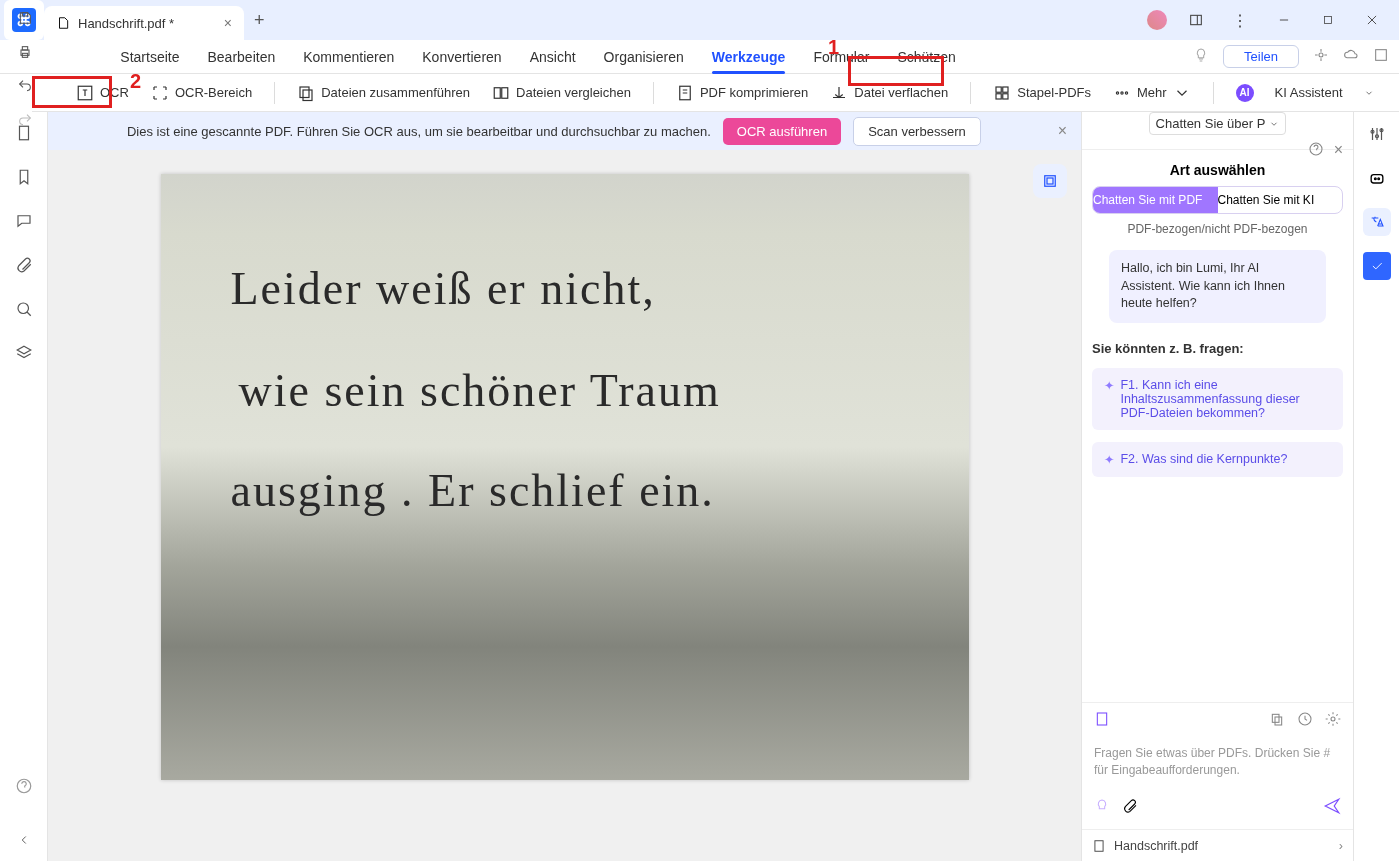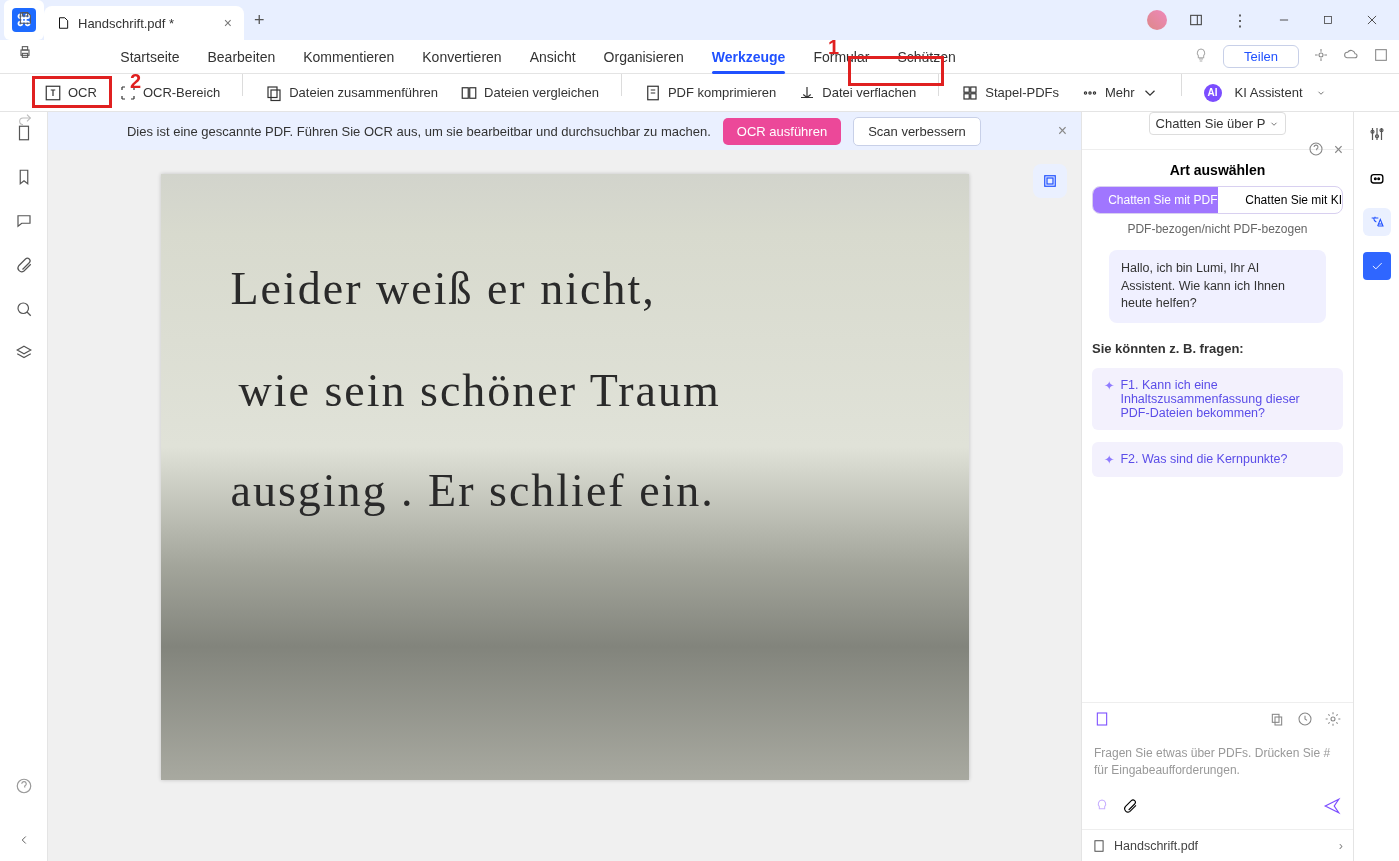--- a/index.html
+++ b/index.html
@@ -24,25 +24,25 @@
 .menu-file {font-size:13px; color:#333;}
 .quick-ico {color:#555;}
 .main-tabs {display:flex; gap:28px; margin-left:80px;}
 .main-tab {font-size:14px; color:#333; height:34px; display:flex; align-items:center; position:relative;}
 .main-tab.active {color:#2051ff; font-weight:600;}
 .main-tab.active::after {content:""; position:absolute; left:0; right:0; bottom:0; height:3px; background:#2051ff; border-radius:2px;}
 .menubar-right {margin-left:auto; display:flex; align-items:center; gap:14px;}
 .share-btn {border:1px solid #c8d0e8; border-radius:6px; padding:3px 20px; font-size:13px; color:#2051ff; background:#fff;}
 
 
-.toolbar {display:flex; height:38px; background:#fff; border-bottom:1px solid #e4e4e4; padding:0 14px; gap:22px;}
+.toolbar {display:flex; height:38px; align-items:center; background:#fff; border-bottom:1px solid #e4e4e4; padding:0 14px; gap:22px;margin-left:32px;}
 .tbtn {display:flex; align-items:center; gap:6px; font-size:13px; color:#333;}
 .tbtn svg {width:18px;height:18px;}
 .tsep {width:1px;height:22px;background:#dcdcdc;}
-.ai-btn {display:flex;align-items:center;gap:13px;font-size:13px;color:#333;}
+.ai-btn {display:flex;align-items:center;gap:21px;font-size:13px;color:#333;}
 .ai-badge {width:18px;height:18px;border-radius:50%;background:#7b4dff;color:#fff;font-size:10px;display:flex;align-items:center;justify-content:center;font-weight:bold;}
 
 
 .workspace {display:flex; height:749px;}
 .left-rail {width:48px; border-right:1px solid #e4e4e4; display:flex; flex-direction:column; align-items:center; padding-top:12px; gap:22px;}
 .left-rail .rico {color:#555;}
 .left-rail .help-ico {margin-top:auto; margin-bottom:12px; color:#999;}
 .left-rail .collapse-ico {margin-bottom:10px;}
 
 .canvas-area {flex:1; display:flex; flex-direction:column; background:#fff;}
@@ -58,21 +58,21 @@
 .hl2 {top:190px; left:78px;}
 .hl3 {top:290px; left:70px;}
 .crop-badge {position:absolute; top:14px; right:14px; width:34px; height:34px; background:#eaf0ff; border-radius:8px; display:flex; align-items:center; justify-content:center; color:#2051ff;}
 
 .ai-panel {width:272px; border-left:1px solid #e4e4e4; display:flex; flex-direction:column;}
 .ai-header {height:38px; display:flex; align-items:center; padding:0 10px; gap:6px; border-bottom:1px solid #eee;flex-direction:column;}
 .ai-header-select {font-size:13px; color:#333; border:1px solid #ddd; border-radius:4px; padding:3px 6px; display:flex; align-items:center; gap:4px;}
 .ai-header-right {margin-left:auto; display:flex; gap:10px; color:#888;}
 .ai-title {text-align:center; font-weight:600; font-size:14px; margin:12px 0 8px;}
 .ai-switch {display:flex; border:1px solid #d8d0f0; border-radius:8px; margin:0 10px; overflow:hidden;}
-.ai-switch div {flex:1; text-align:right; padding:6px 0; font-size:12px;}
+.ai-switch div {flex:1; text-align:left; padding:6px 0; font-size:12px;}
 .ai-switch .on {background:#a076ff; color:#fff;}
 .ai-sub {text-align:center; font-size:12px; color:#666; margin:8px 0;}
 .ai-msg {margin:6px 27px; background:#f0f0ff; border-radius:8px; padding:10px 12px; font-size:12.5px; color:#333; line-height:1.4;}
 .ai-sect {margin:12px 10px 6px; font-size:13px; font-weight:600; color:#333;}
 .ai-q {margin:6px 10px; background:#f3f1fd; border-radius:6px; padding:10px 12px; font-size:12.5px; color:#5b4de8; display:flex; gap:6px;}
 .ai-q .spark {color:#8f7bff;}
 .ai-bottom {margin-top:auto; border-top:1px solid #eee;}
 .ai-brow {display:flex; align-items:center; padding:8px 12px; gap:12px; color:#888;}
 .ai-input-hint {padding:6px 12px 12px; font-size:12px; color:#999; line-height:1.4;}
 .ai-send-row {display:flex; align-items:center; padding:6px 12px 10px; gap:12px;}

